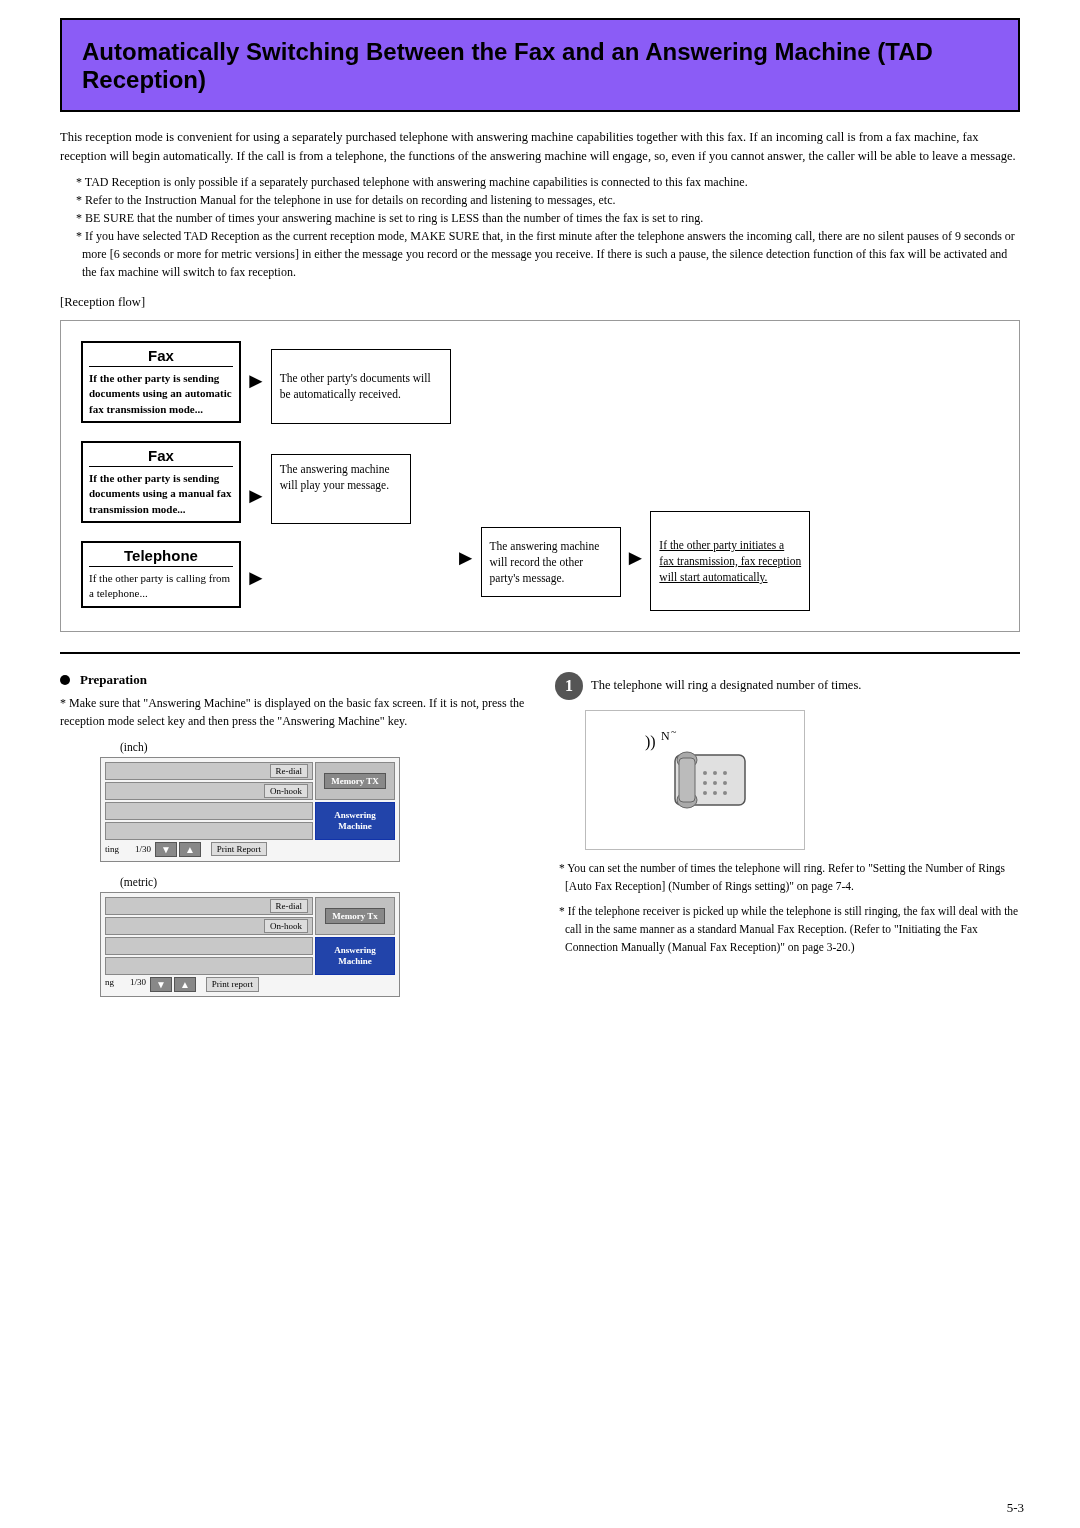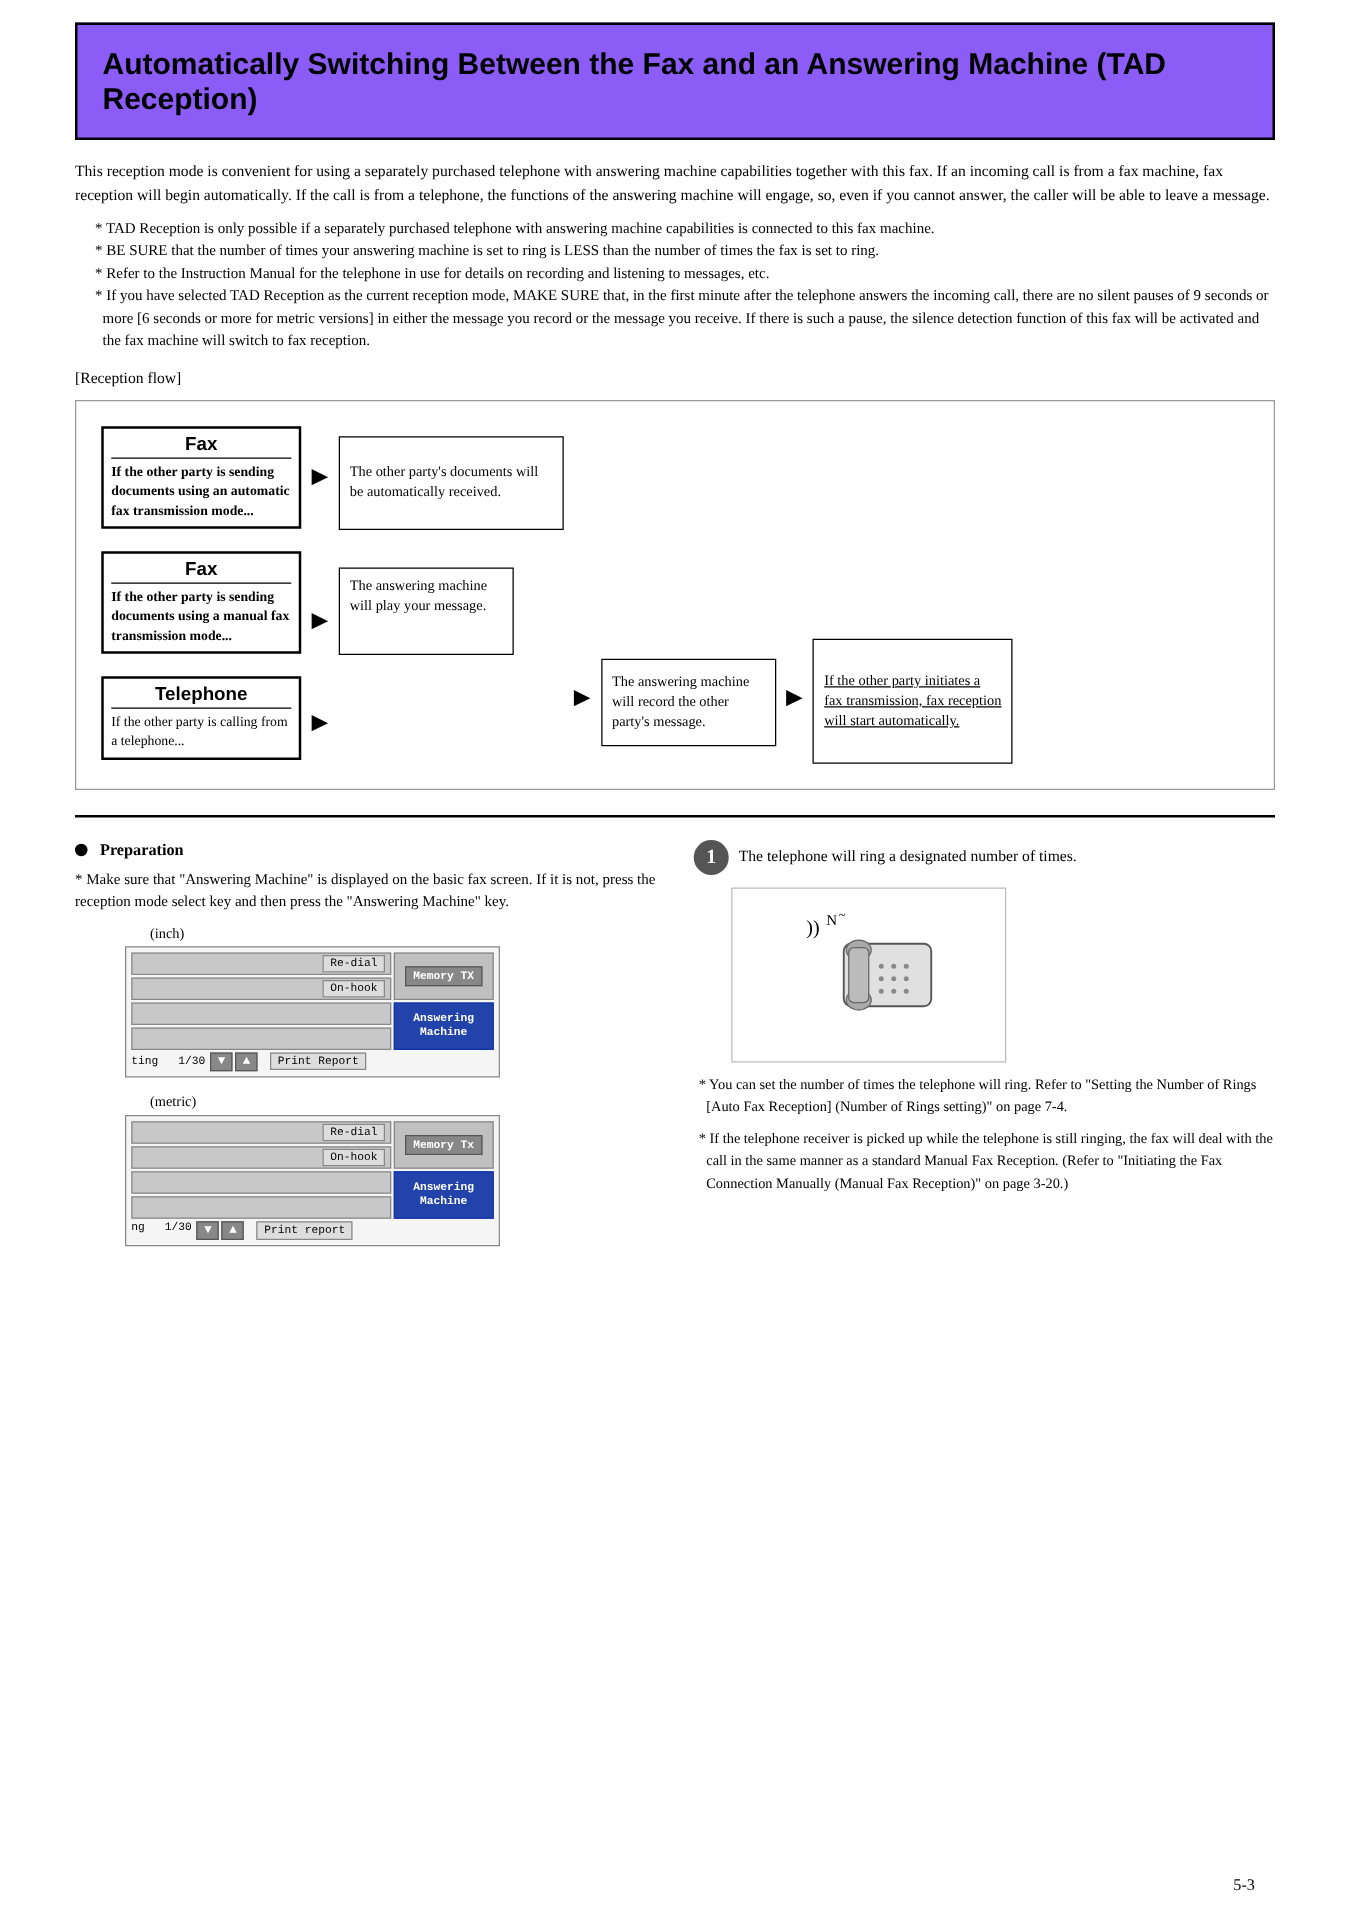--- a/index.html
+++ b/index.html
@@ -172,21 +172,20 @@
       margin-left: 60px;
     }
     .machine-container {
       border: 1px solid #888;
       width: 300px;
       margin-left: 40px;
       margin-bottom: 14px;
       background: #f5f5f5;
       padding: 4px 4px 4px 4px;
       position: relative;
-      font-family: Liberation Mono, monospace;
     }
     .redial-btn {
       background: #e0e0e0;
       border: 1px solid #888;
       font-size: 10px;
       padding: 2px 6px;
       margin-left: 4px;
     }
     .step-number {
       display: inline-flex;
@@ -232,21 +231,21 @@
       margin-top: 8px;
     }
     .right-note-item {
       margin-bottom: 8px;
       padding-left: 10px;
       text-indent: -6px;
     }
     .page-num {
       position: absolute;
       bottom: 30px;
-      right: 76px;
+      right: 56px;
       font-size: 13px;
     }
     .flow-left-col {
       display: flex;
       flex-direction: column;
       gap: 8px;
     }
   </style>
 </head>
 <body>
@@ -255,22 +254,22 @@
 
 
   <div class="title-box">
     <h1>Automatically Switching Between the Fax and an Answering Machine (TAD Reception)</h1>
   </div>
 
   <p class="intro-text">This reception mode is convenient for using a separately purchased telephone with answering machine capabilities together with this fax. If an incoming call is from a fax machine, fax reception will begin automatically. If the call is from a telephone, the functions of the answering machine will engage, so, even if you cannot answer, the caller will be able to leave a message.</p>
 
   <div>
     <p class="bullet-item">* <span>TAD Reception is only possible if a separately purchased telephone with answering machine capabilities is connected to this fax machine.</span></p>
+    <p class="bullet-item">* <span>Refer to the Instruction Manual for the telephone in use for details on recording and listening to messages, etc.</span></p>
     <p class="bullet-item">* <span>BE SURE that the number of times your answering machine is set to ring is LESS than the number of times the fax is set to ring.</span></p>
-    <p class="bullet-item">* <span>Refer to the Instruction Manual for the telephone in use for details on recording and listening to messages, etc.</span></p>
     <p class="bullet-item">* <span>If you have selected TAD Reception as the current reception mode, MAKE SURE that, in the first minute after the telephone answers the incoming call, there are no silent pauses of 9 seconds or more [6 seconds or more for metric versions] in either the message you record or the message you receive. If there is such a pause, the silence detection function of this fax will be activated and the fax machine will switch to fax reception.</span></p>
   </div>
 
   <p class="reception-flow-label">[Reception flow]</p>
 
   <div class="flow-diagram">
     <div style="display:flex; align-items:flex-start; gap:0;">
 
       <div class="flow-left-col">
 

